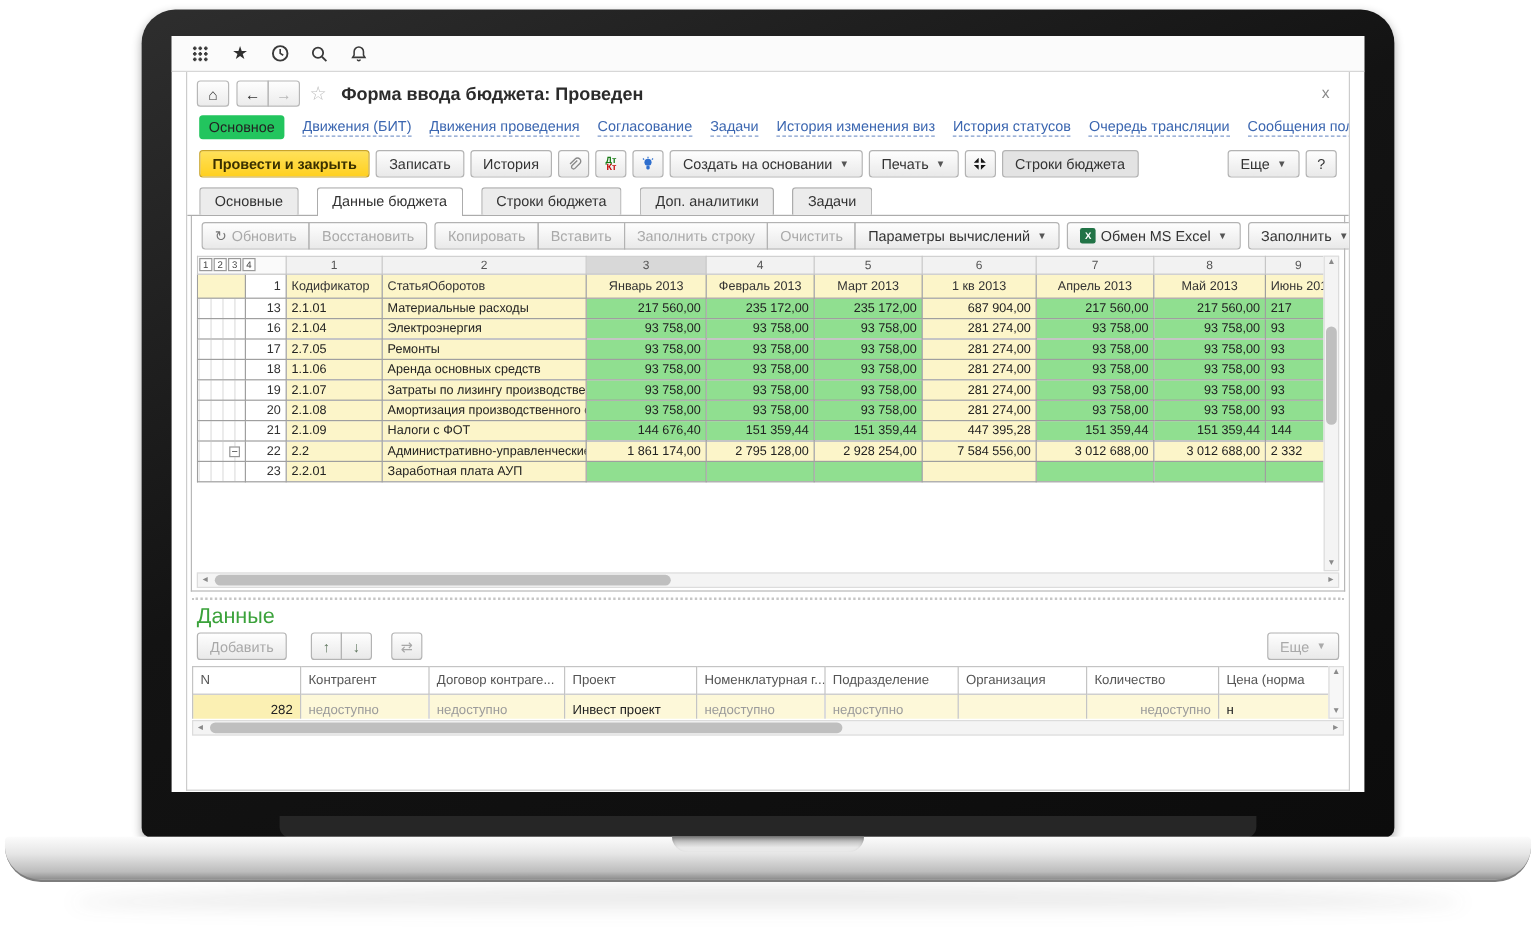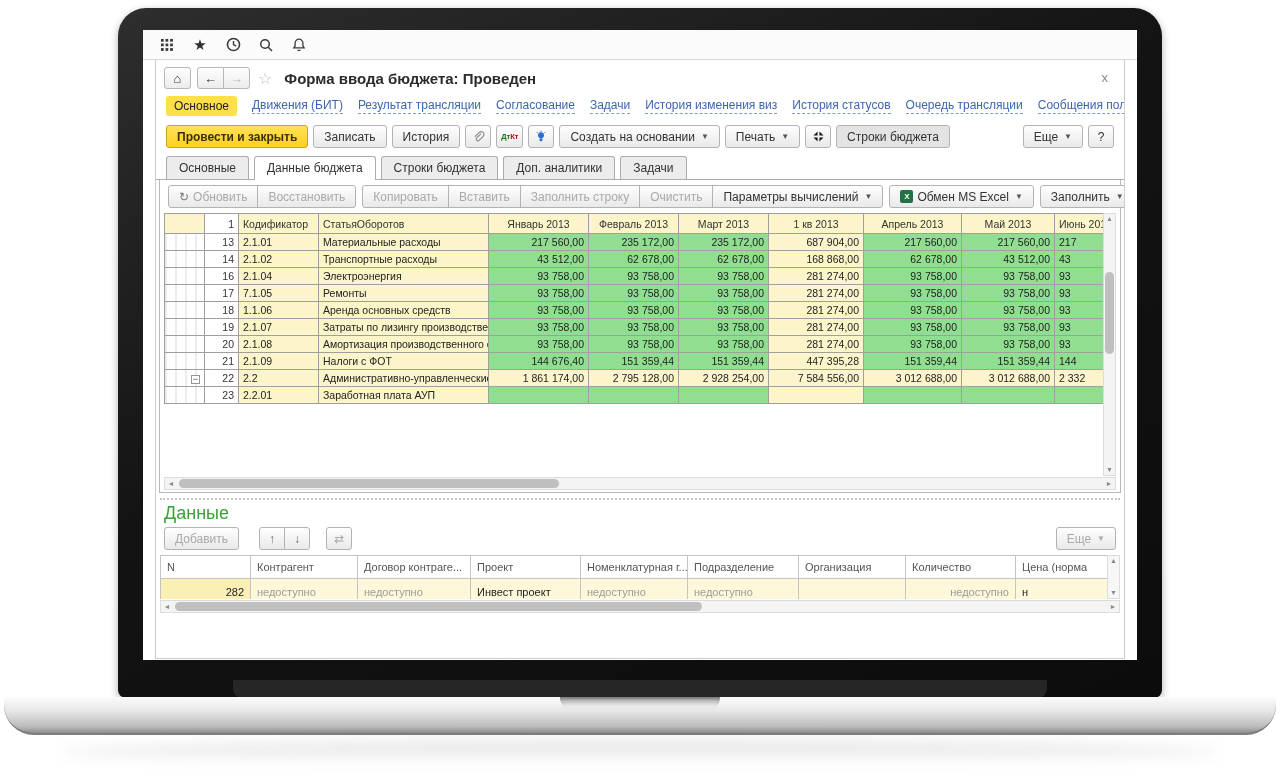--- a/index.html
+++ b/index.html
@@ -30,39 +30,39 @@
   .sqbtn{height:22px;min-width:27px;display:inline-flex;align-items:center;justify-content:center;
     background:linear-gradient(#fefefe,#ececec);border:1px solid #b7b7b7;border-radius:3px;font-size:13px;color:#333}
   .navgrp{display:flex}
   .navgrp .sqbtn+.sqbtn{margin-left:-1px;border-radius:0 3px 3px 0}
   .navgrp .sqbtn:first-child{border-radius:3px 0 0 3px}
   .fwd{color:#b9b9b9}
   .favstar{color:#bdbdbd;font-size:16px;margin:0 2px}
   .ptitle{font-size:15px;font-weight:bold;color:#2b2b2b;margin-left:4px}
   .closex{position:absolute;right:16px;top:10px;color:#8a8a8a;font-size:13px;cursor:default}
   .navbar{display:flex;align-items:center;gap:15px;padding:3px 10px 6px 10px;font-size:12px;white-space:nowrap}
-  .navactive{background:#fde047;border-radius:3px;padding:3px 8px;color:#222}
+  .navactive{background:#22c55e;border-radius:3px;padding:3px 8px;color:#222}
   .navlink{color:#3b66b0;border-bottom:1px dashed rgba(59,102,176,.65);padding-bottom:1px;cursor:pointer}
   
   .cmdbar{display:flex;align-items:center;gap:5px;padding:3px 10px 6px 10px}
   .btn{display:inline-flex;align-items:center;gap:4px;height:23px;padding:0 10px;
     background:linear-gradient(#fefefe,#e9e9e9);border:1px solid #b3b3b3;border-radius:3px;font-size:12px;color:#333;white-space:nowrap}
   .btn.primary{background:linear-gradient(#ffe15a,#ffd020);border-color:#c9a42a;font-weight:bold;color:#3a3000}
   .btn.pressed{background:#e3e3e3}
   .btn.dis{color:#a9a9a9}
   .icobtn{min-width:26px;padding:0 4px;justify-content:center}
   .caret{font-size:8px;color:#555;margin-left:2px}
   .mright{margin-left:auto}
-  .dtkt{display:flex;flex-direction:row;line-height:1;font-size:7.5px;font-weight:bold}
+  .dtkt{display:flex;flex-direction:column;line-height:1;font-size:7.5px;font-weight:bold}
   .dtkt .dt{color:#157a12;align-self:flex-start}
   .dtkt .kt{color:#c40000;align-self:flex-end;margin-top:-1px}
   .xlico{width:13px;height:13px;background:#217346;color:#fff;font-size:8px;font-weight:bold;
     display:inline-flex;align-items:center;justify-content:center;border-radius:2px}
   
-  .tabs{display:flex;gap:5px;padding:2px 10px 0 10px;border-bottom:1px solid #acacac;position:relative}
+  .tabs{display:flex;gap:15px;padding:2px 10px 0 10px;border-bottom:1px solid #acacac;position:relative}
   .tab{padding:4px 12px 4px;background:#ececec;border:1px solid #acacac;border-bottom:none;
     border-radius:3px 3px 0 0;font-size:12px;color:#333;position:relative;white-space:nowrap}
   .tab.active{background:#fff;z-index:2;margin-bottom:-1px;padding-bottom:5px}
   .panel{border:1px solid #b8b8b8;border-top:none;margin:0 3px;background:#fff}
   
   .gtoolbar{display:flex;align-items:center;gap:6px;padding:5px 8px}
   .bgrp{display:flex}
   .bgrp .btn+.btn{margin-left:-1px;border-radius:0}
   .bgrp .btn:first-child{border-radius:3px 0 0 3px}
   .bgrp .btn:last-child{border-radius:0 3px 3px 0}
@@ -155,21 +155,21 @@
       </span>
       <span class="favstar">☆</span>
       <span class="ptitle">Форма ввода бюджета: Проведен</span>
       <span class="closex">x</span>
     </div>
 
     <div class="navbar">
       <span class="navactive">Основное</span>
       <span style="display:flex;gap:15px">
           <span class="navlink">Движения (БИТ)</span>
-          <span class="navlink">Результат трансляции</span>
+          <span class="navlink">Движения проведения</span>
           <span class="navlink">Согласование</span>
           <span class="navlink">Задачи</span>
           <span class="navlink">История изменения виз</span>
           <span class="navlink">История статусов</span>
           <span class="navlink">Очередь трансляции</span>
           <span class="navlink">Сообщения пользователей</span>
         </span>
     </div>
 
     <div class="cmdbar">
@@ -265,20 +265,32 @@
                 <col style="width:170px">
               <col style="width:100px">
                 <col style="width:90px">
                 <col style="width:90px">
                 <col style="width:95px">
               <col style="width:98px">
                 <col style="width:93px">
                 <col style="width:55px">
             </colgroup>
             <tbody id="gridBody">
+              <tr class="cn" id="colnumRow">
+                <td class="corner" colspan="2" id="cornerCell"><span class="lvlbox">1</span><span class="lvlbox">2</span><span class="lvlbox">3</span><span class="lvlbox">4</span></td>
+              <td>1</td>
+                  <td>2</td>
+                  <td class="sel">3</td>
+                  <td>4</td>
+                  <td>5</td>
+                  <td>6</td>
+                  <td>7</td>
+                  <td>8</td>
+                  <td>9</td>
+                </tr>
               <tr class="hd" id="headerRow">
                 <td class="tree"></td>
                 <td class="rn" style="text-align:right">1</td>
                 <td>Кодификатор</td>
                 <td>СтатьяОборотов</td>
               <td class="mon">Январь 2013</td>
                   <td class="mon">Февраль 2013</td>
                   <td class="mon">Март 2013</td>
                   <td class="mon">1 кв 2013</td>
                   <td class="mon">Апрель 2013</td>
@@ -293,48 +305,35 @@
                   <td class="cg val">217 560,00</td>
                   <td class="cg val">235 172,00</td>
                   <td class="cg val">235 172,00</td>
                   <td class="cy val">687 904,00</td>
                   <td class="cg val">217 560,00</td>
                   <td class="cg val">217 560,00</td>
                   <td class="cg">217</td>
                 </tr>
                 <tr>
                   <td class="tree"></td>
-                  <td class="rnum">14</td>
-                  <td class="ccode">2.1.02</td>
-                  <td class="cname">Транспортные расходы</td>
-                  <td class="cg val">43 512,00</td>
-                  <td class="cg val">62 678,00</td>
-                  <td class="cg val">62 678,00</td>
-                  <td class="cy val">168 868,00</td>
-                  <td class="cg val">62 678,00</td>
-                  <td class="cg val">43 512,00</td>
-                  <td class="cg">43</td>
-                </tr>
-                <tr>
-                  <td class="tree"></td>
                   <td class="rnum">16</td>
                   <td class="ccode">2.1.04</td>
                   <td class="cname">Электроэнергия</td>
                   <td class="cg val">93 758,00</td>
                   <td class="cg val">93 758,00</td>
                   <td class="cg val">93 758,00</td>
                   <td class="cy val">281 274,00</td>
                   <td class="cg val">93 758,00</td>
                   <td class="cg val">93 758,00</td>
                   <td class="cg">93</td>
                 </tr>
                 <tr>
                   <td class="tree"></td>
                   <td class="rnum">17</td>
-                  <td class="ccode">7.1.05</td>
+                  <td class="ccode">2.7.05</td>
                   <td class="cname">Ремонты</td>
                   <td class="cg val">93 758,00</td>
                   <td class="cg val">93 758,00</td>
                   <td class="cg val">93 758,00</td>
                   <td class="cy val">281 274,00</td>
                   <td class="cg val">93 758,00</td>
                   <td class="cg val">93 758,00</td>
                   <td class="cg">93</td>
                 </tr>
                 <tr>

